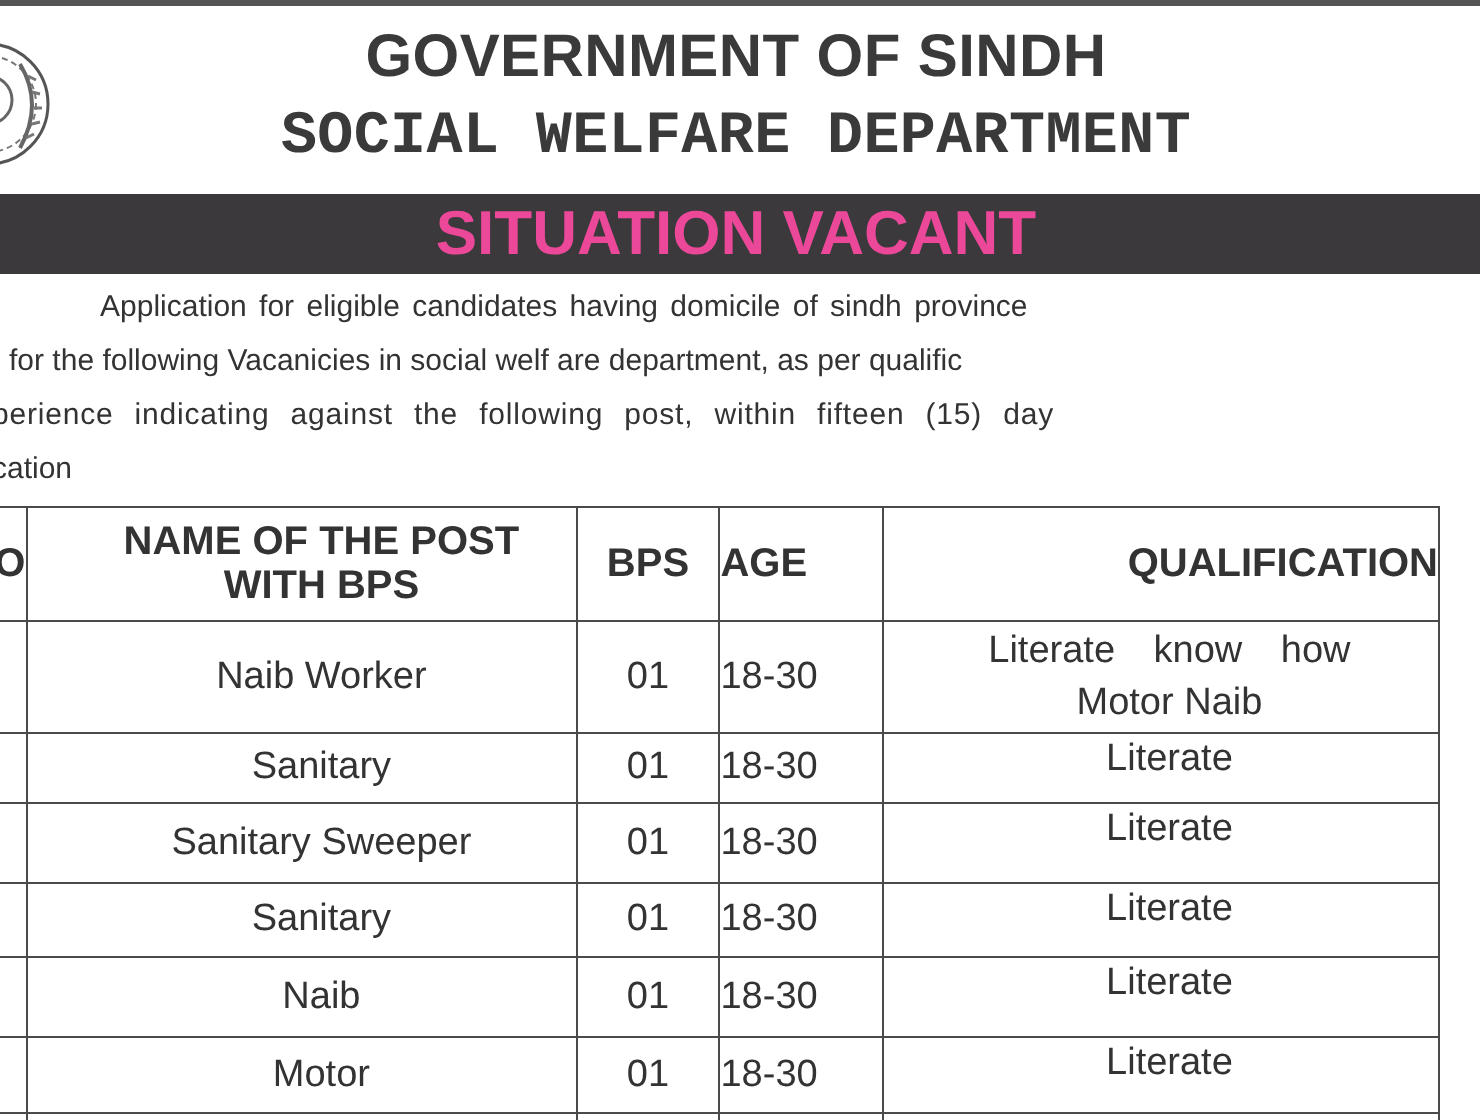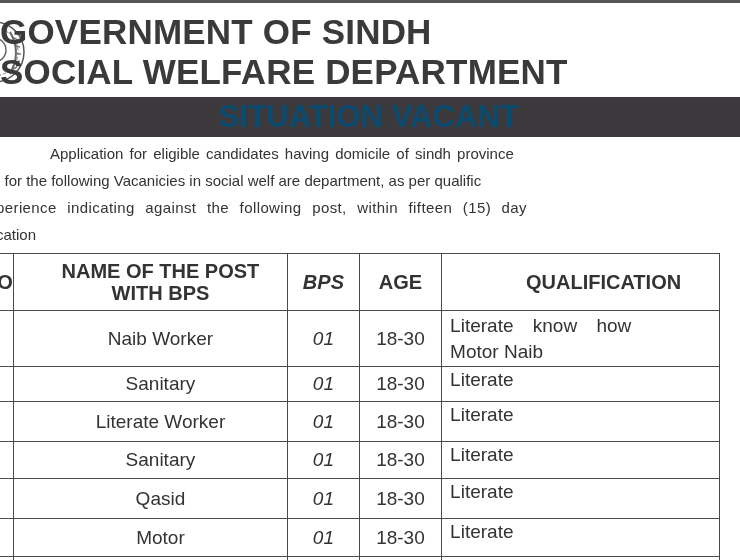--- a/index.html
+++ b/index.html
@@ -7,58 +7,58 @@
     width: 740px; height: 560px; overflow: hidden;
     background: #ffffff; position: relative;
     font-family: "Liberation Sans", sans-serif;
     color: #333333;
   }
   .top-rule { position: absolute; left: 0; top: 0; width: 740px; height: 3px; background: #555; }
   .logo {
     position: absolute; left: -38px; top: 18px; width: 64px; height: 68px;
   }
   .title {
-    position: absolute; left: 0; width: 736px; 
-    font-weight: bold; font-size: 35px; color: #3a3a3a; letter-spacing: 0.2px;
+    position: absolute; left: 0; width: 736px; text-align: center;
+    font-weight: bold; font-size: 30px; color: #3a3a3a; letter-spacing: 0.2px;
     white-space: nowrap;
   }
   .t1 { top: 12px; }
-  .t2 { top: 52px; }
+  .t2 { top: 52px; font-family: Liberation Mono, monospace; }
   .banner {
     position: absolute; left: 0; top: 97px; width: 740px; height: 40px;
     background: #3b393c;
   }
   .banner-text {
     position: absolute; left: 0; top: 99px; width: 736px; text-align: center;
-    color: #0c4a6e; font-weight: bold; font-size: 31px; white-space: nowrap;
+    color: #ec4899; font-weight: bold; font-size: 31px; white-space: nowrap;
   }
   .para-line {
     position: absolute; font-size: 15px; color: #333; white-space: nowrap;
   }
   .l1 { left: 50px; top: 145px; word-spacing: 2px; }
   .l2 { left: -8px; top: 172px; }
   .l3 { left: -4px; top: 199px; word-spacing: 6px; letter-spacing: 0.4px; }
   .l4 { left: -4px; top: 226px; }
 
   table.vac {
     position: absolute; left: -20px; top: 253px;
     border-collapse: collapse; table-layout: fixed;
   }
   table.vac td, table.vac th {
     border: 1.5px solid #4a4a4a; padding: 0; color: #333;
   }
   table.vac th { font-weight: bold; font-size: 20px; height: 56px; }
   table.vac td { font-size: 19px; }
   .c-sno { width: 38px; text-align: right; }
   .c-name { width: 324px; text-align: center; padding-left: 20px !important; }
-  .c-bps { width: 82px; text-align: center; font-style: italic; }
-  .c-age { width: 96px; text-align: center; }
-  .c-qual { width: 260px; text-align: left; padding-left: 8px !important; }
+  .c-bps { width: 82px; text-align: center; }
+  .c-age { width: 96px; text-align: left; }
+  .c-qual { width: 260px; text-align: center; padding-left: 8px !important; }
   th.c-name { line-height: 22px; }
-  th.c-qual { text-align: center; padding-left: 46px !important; }
+  th.c-qual { text-align: right; padding-left: 46px !important; }
   .qual-text { line-height: 26px; }
   td.c-qual { vertical-align: top; padding-top: 2px !important; }
 </style>
 </head>
 <body>
 
 <div class="top-rule"></div>
 
 <svg class="logo" viewBox="0 0 64 68">
   <circle cx="32" cy="34" r="30" fill="none" stroke="#555" stroke-width="1.5"></circle>
@@ -100,35 +100,35 @@
   </tr>
   <tr style="height:35px">
     <td class="c-sno"></td>
     <td class="c-name">Sanitary</td>
     <td class="c-bps">01</td>
     <td class="c-age">18-30</td>
     <td class="c-qual">Literate</td>
   </tr>
   <tr style="height:40px">
     <td class="c-sno"></td>
-    <td class="c-name">Literate Worker</td>
+    <td class="c-name">Sanitary Sweeper</td>
     <td class="c-bps">01</td>
     <td class="c-age">18-30</td>
     <td class="c-qual">Literate</td>
   </tr>
   <tr style="height:37px">
     <td class="c-sno"></td>
     <td class="c-name">Sanitary</td>
     <td class="c-bps">01</td>
     <td class="c-age">18-30</td>
     <td class="c-qual">Literate</td>
   </tr>
   <tr style="height:40px">
     <td class="c-sno"></td>
-    <td class="c-name">Qasid</td>
+    <td class="c-name">Naib</td>
     <td class="c-bps">01</td>
     <td class="c-age">18-30</td>
     <td class="c-qual">Literate</td>
   </tr>
   <tr style="height:38px">
     <td class="c-sno"></td>
     <td class="c-name">Motor</td>
     <td class="c-bps">01</td>
     <td class="c-age">18-30</td>
     <td class="c-qual">Literate</td>

